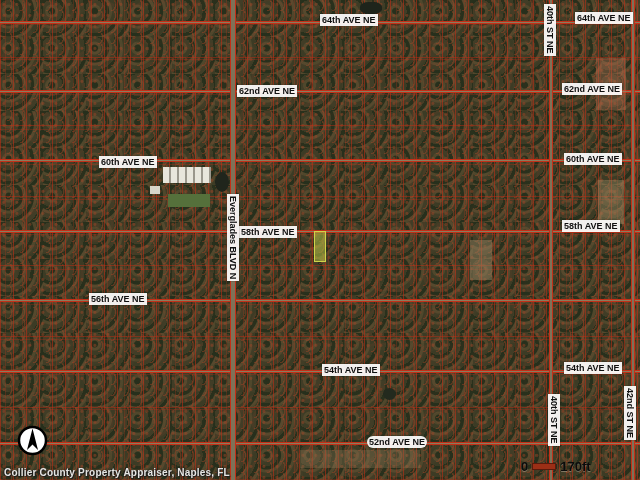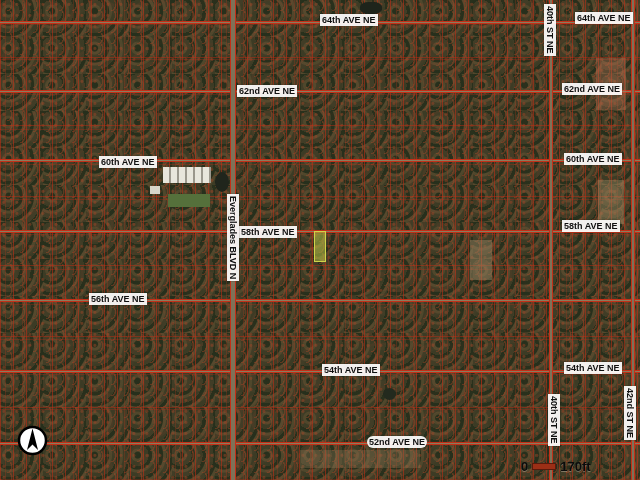--- a/index.html
+++ b/index.html
@@ -97,13 +97,14 @@
       <path d="M15.5 3.5 L21 25 L15.5 19.5 L10 25 Z" fill="#000000"></path>
     </svg>
   </div>
 
   <div id="scalebar">
     <span>0</span>
     <span class="bar"></span>
     <span>170ft</span>
   </div>
 
+  <div id="attribution">Collier County Property Appraiser, Naples, FL</div>
 </div>
 
 </body></html>

